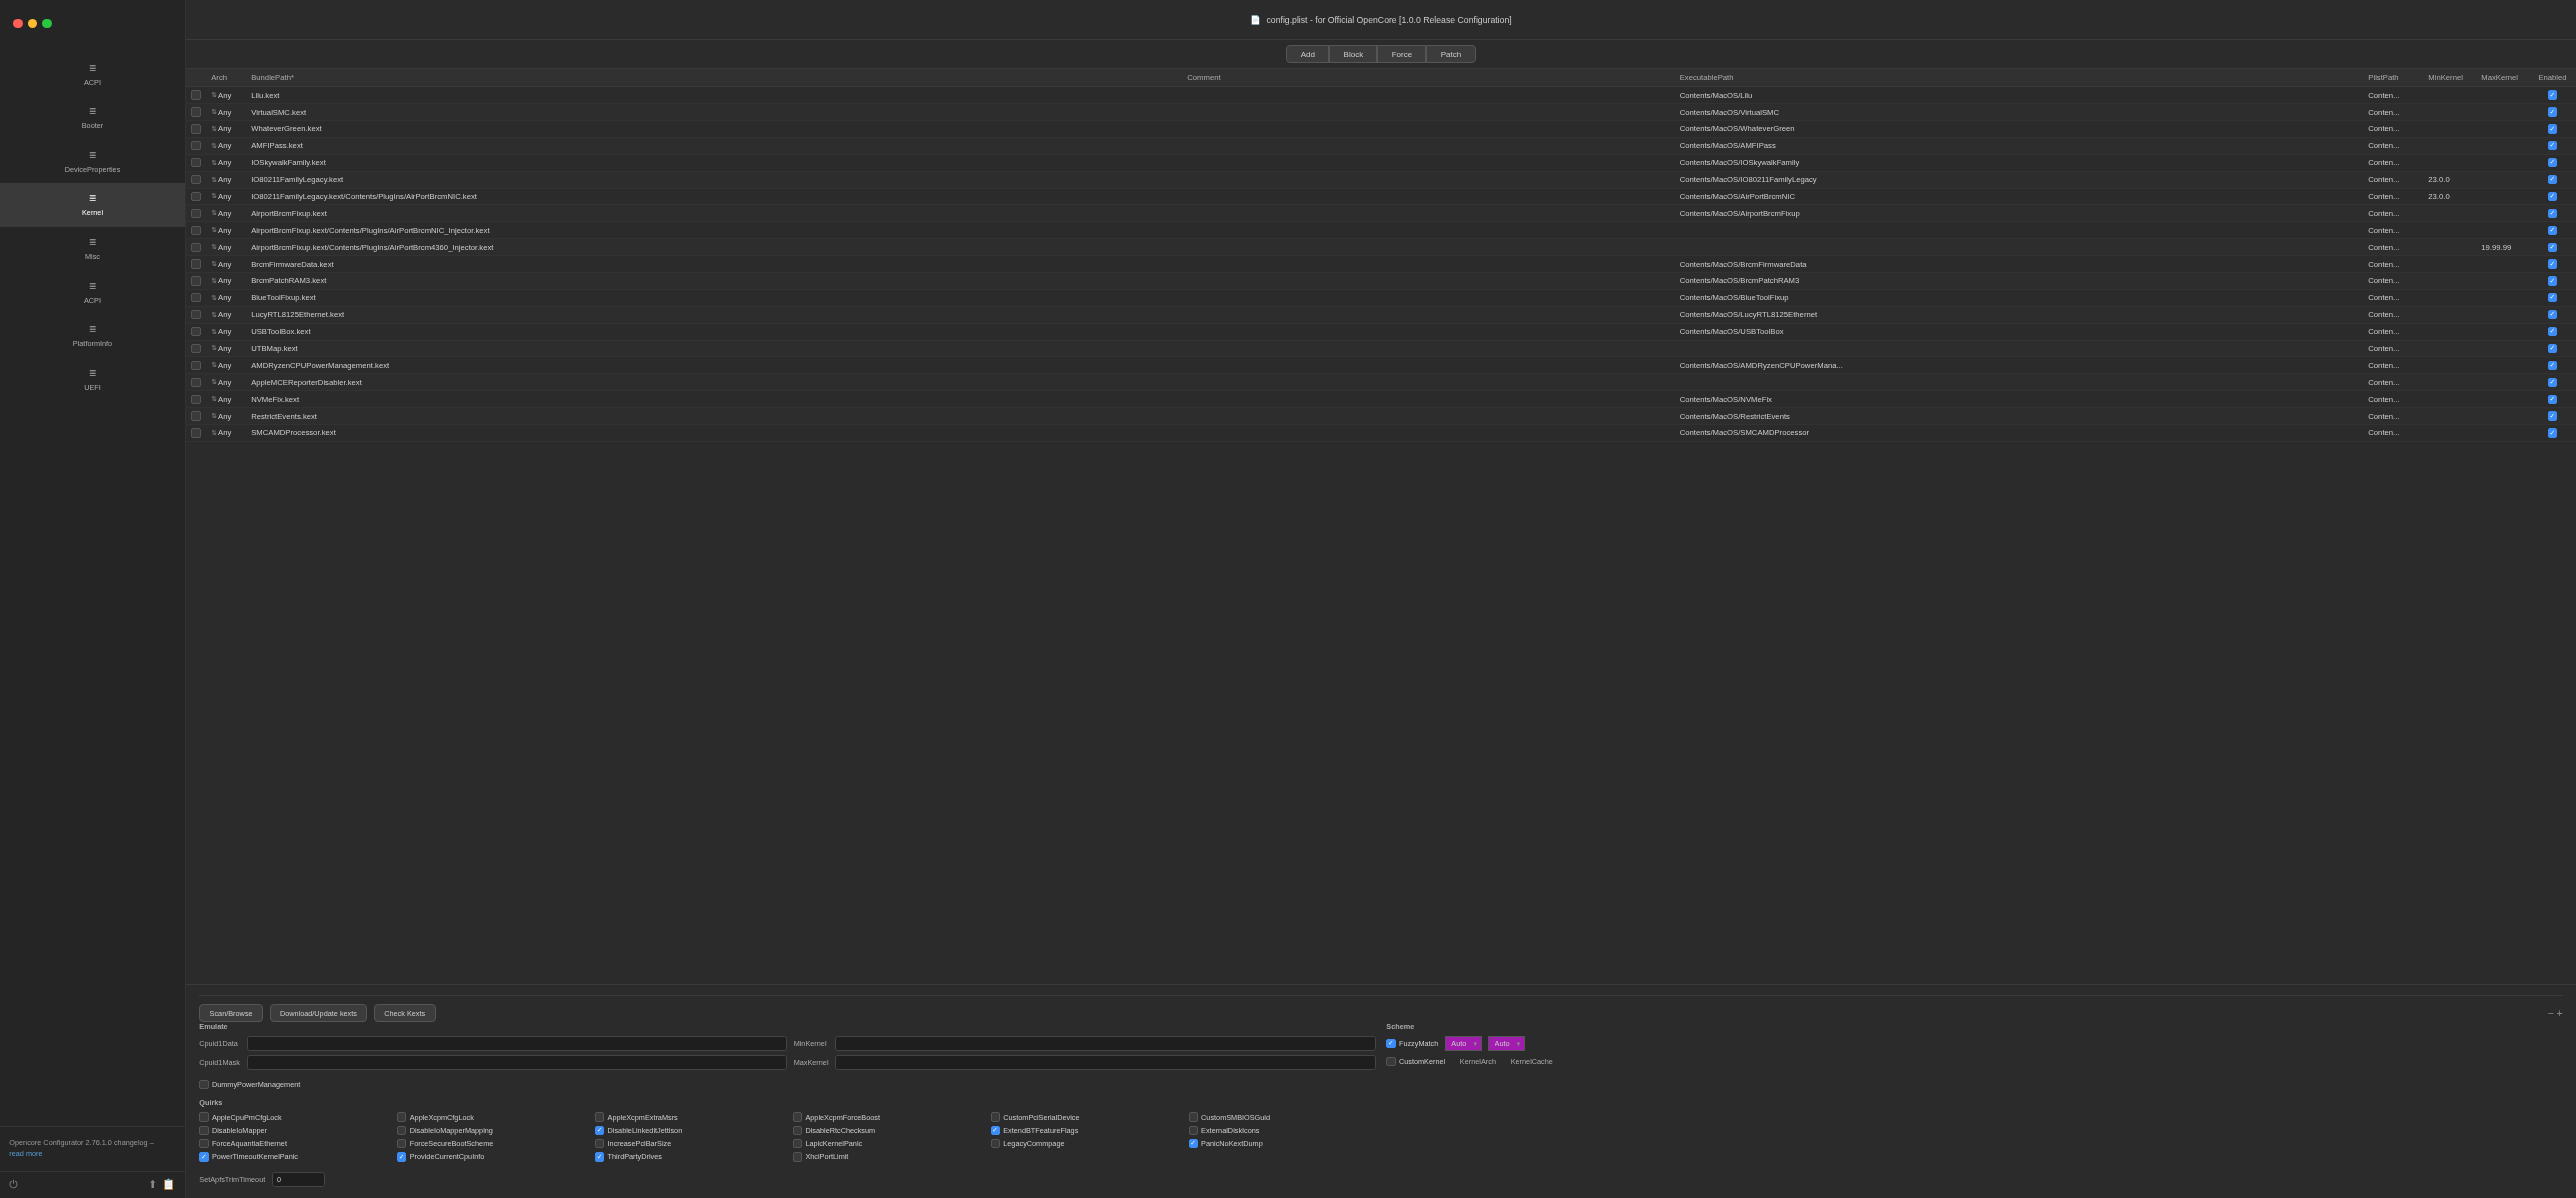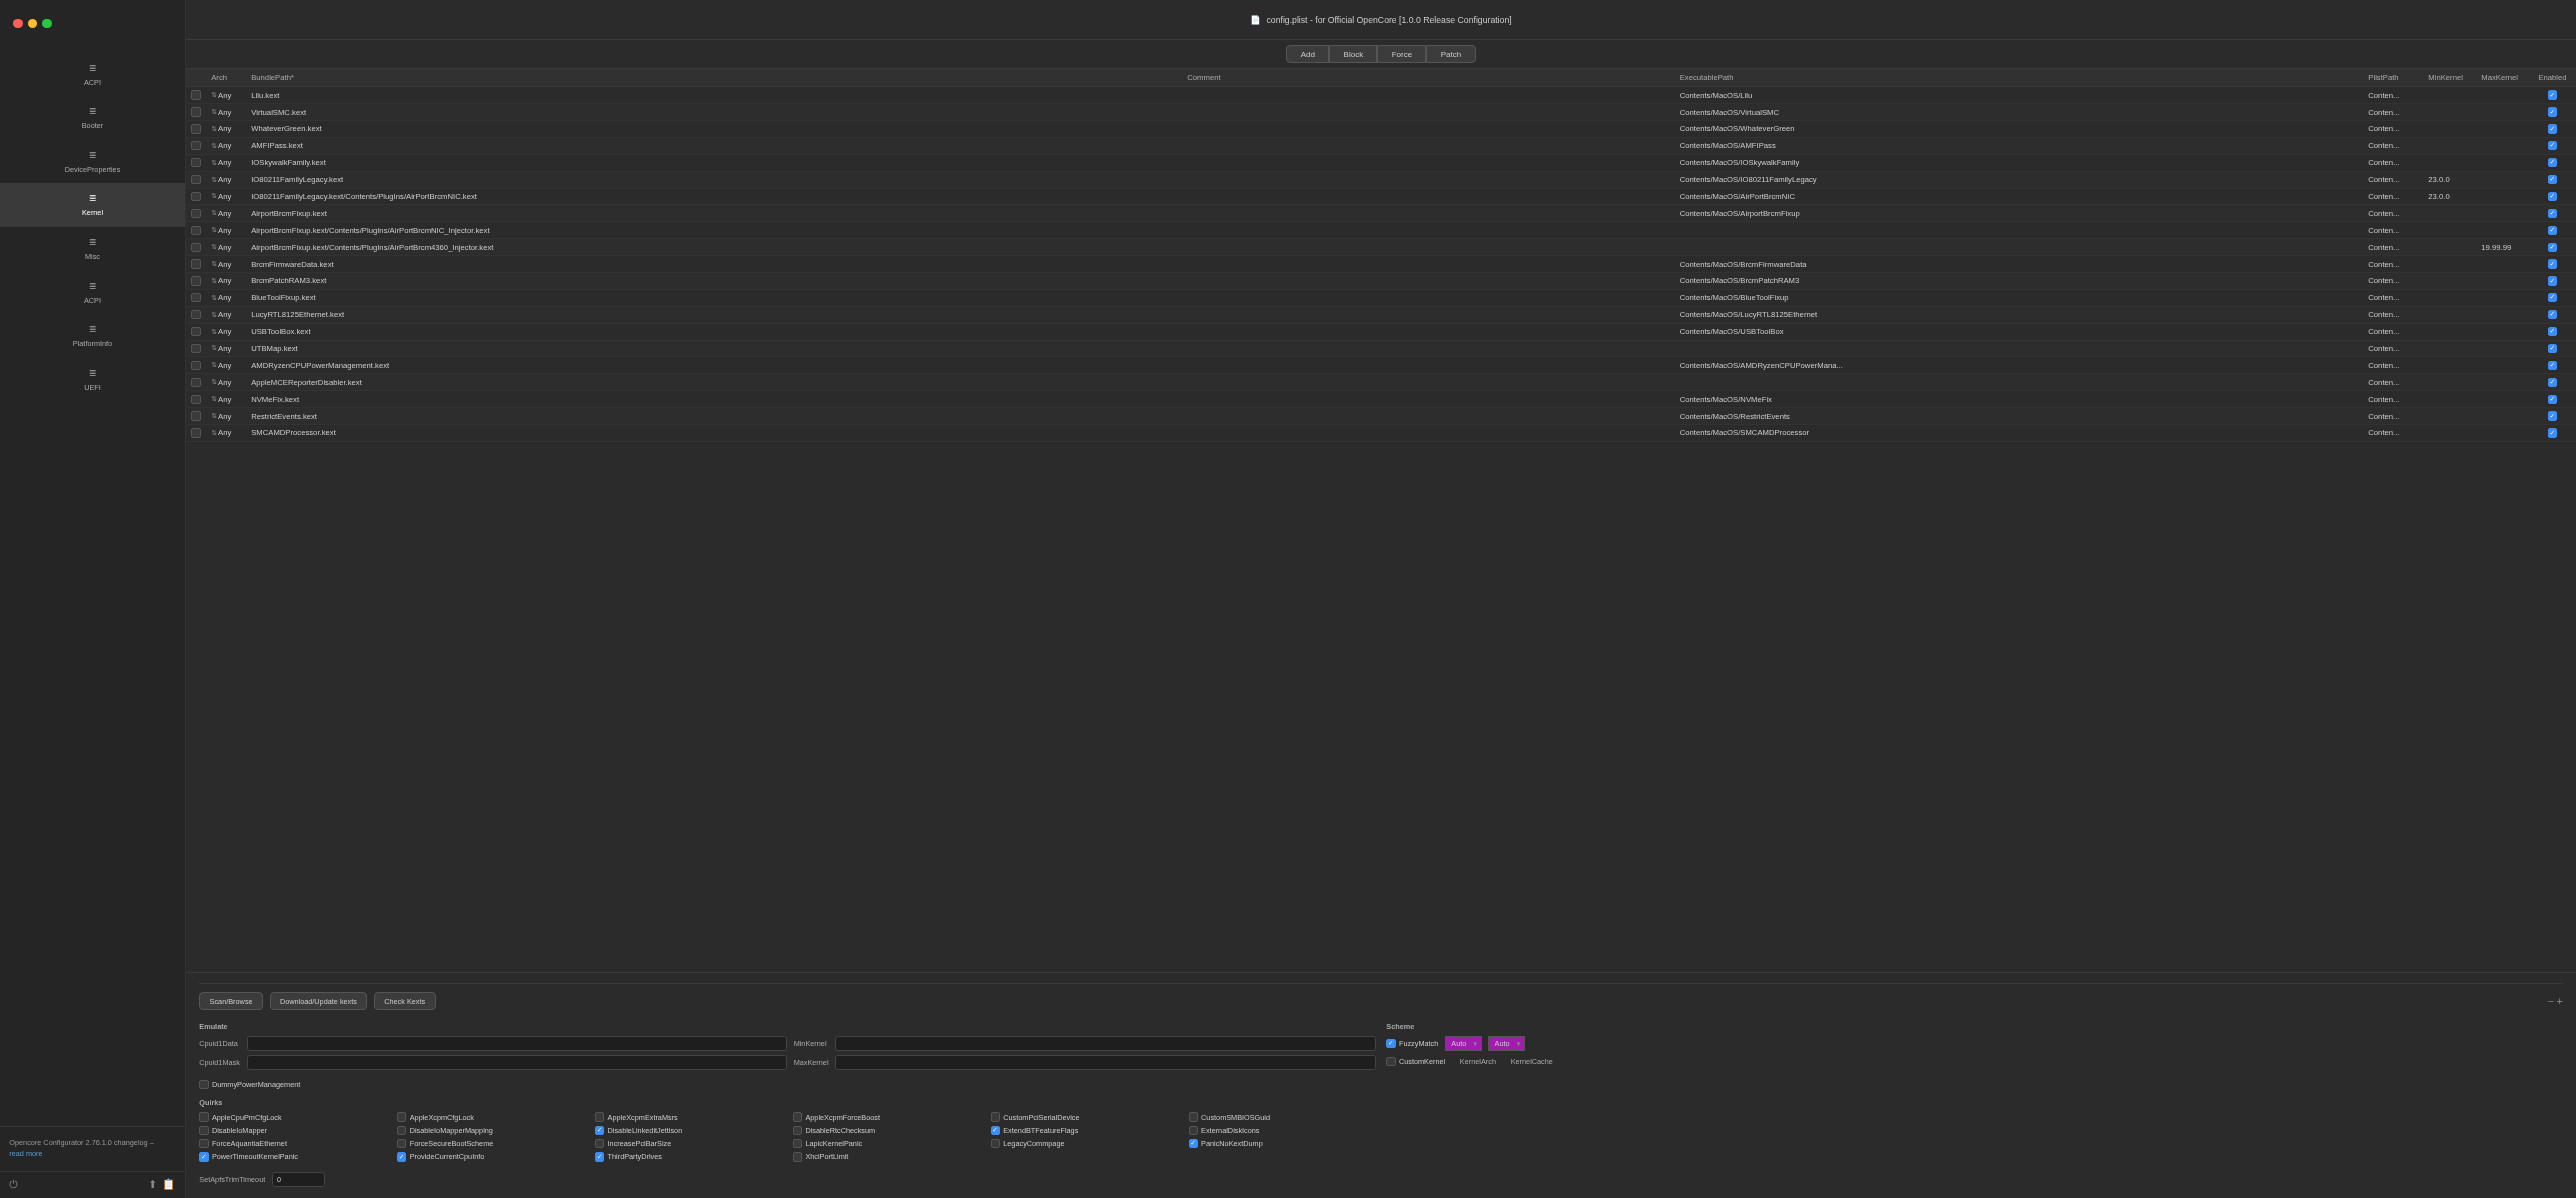--- a/index.html
+++ b/index.html
@@ -213,21 +213,20 @@
     .bottom-section {
       background: #2b2b2b;
       padding: 10.7px 13.3px;
       flex-shrink: 0;
     }
 
     .bottom-toolbar {
       display: flex;
       gap: 22px;
       align-items: center;
-      margin-bottom: 12px;
       border-top: 0.7px solid #3a3a3a;
       padding-top: 8px;
       justify-content: space-between;
     }
     .bottom-toolbar-left { display: flex; gap: 6.7px; }
     .bottom-btn {
       background: #3c3c3c;
       border: 0.7px solid #555;
       color: #ccc;
       padding: 3.3px 9.3px;

